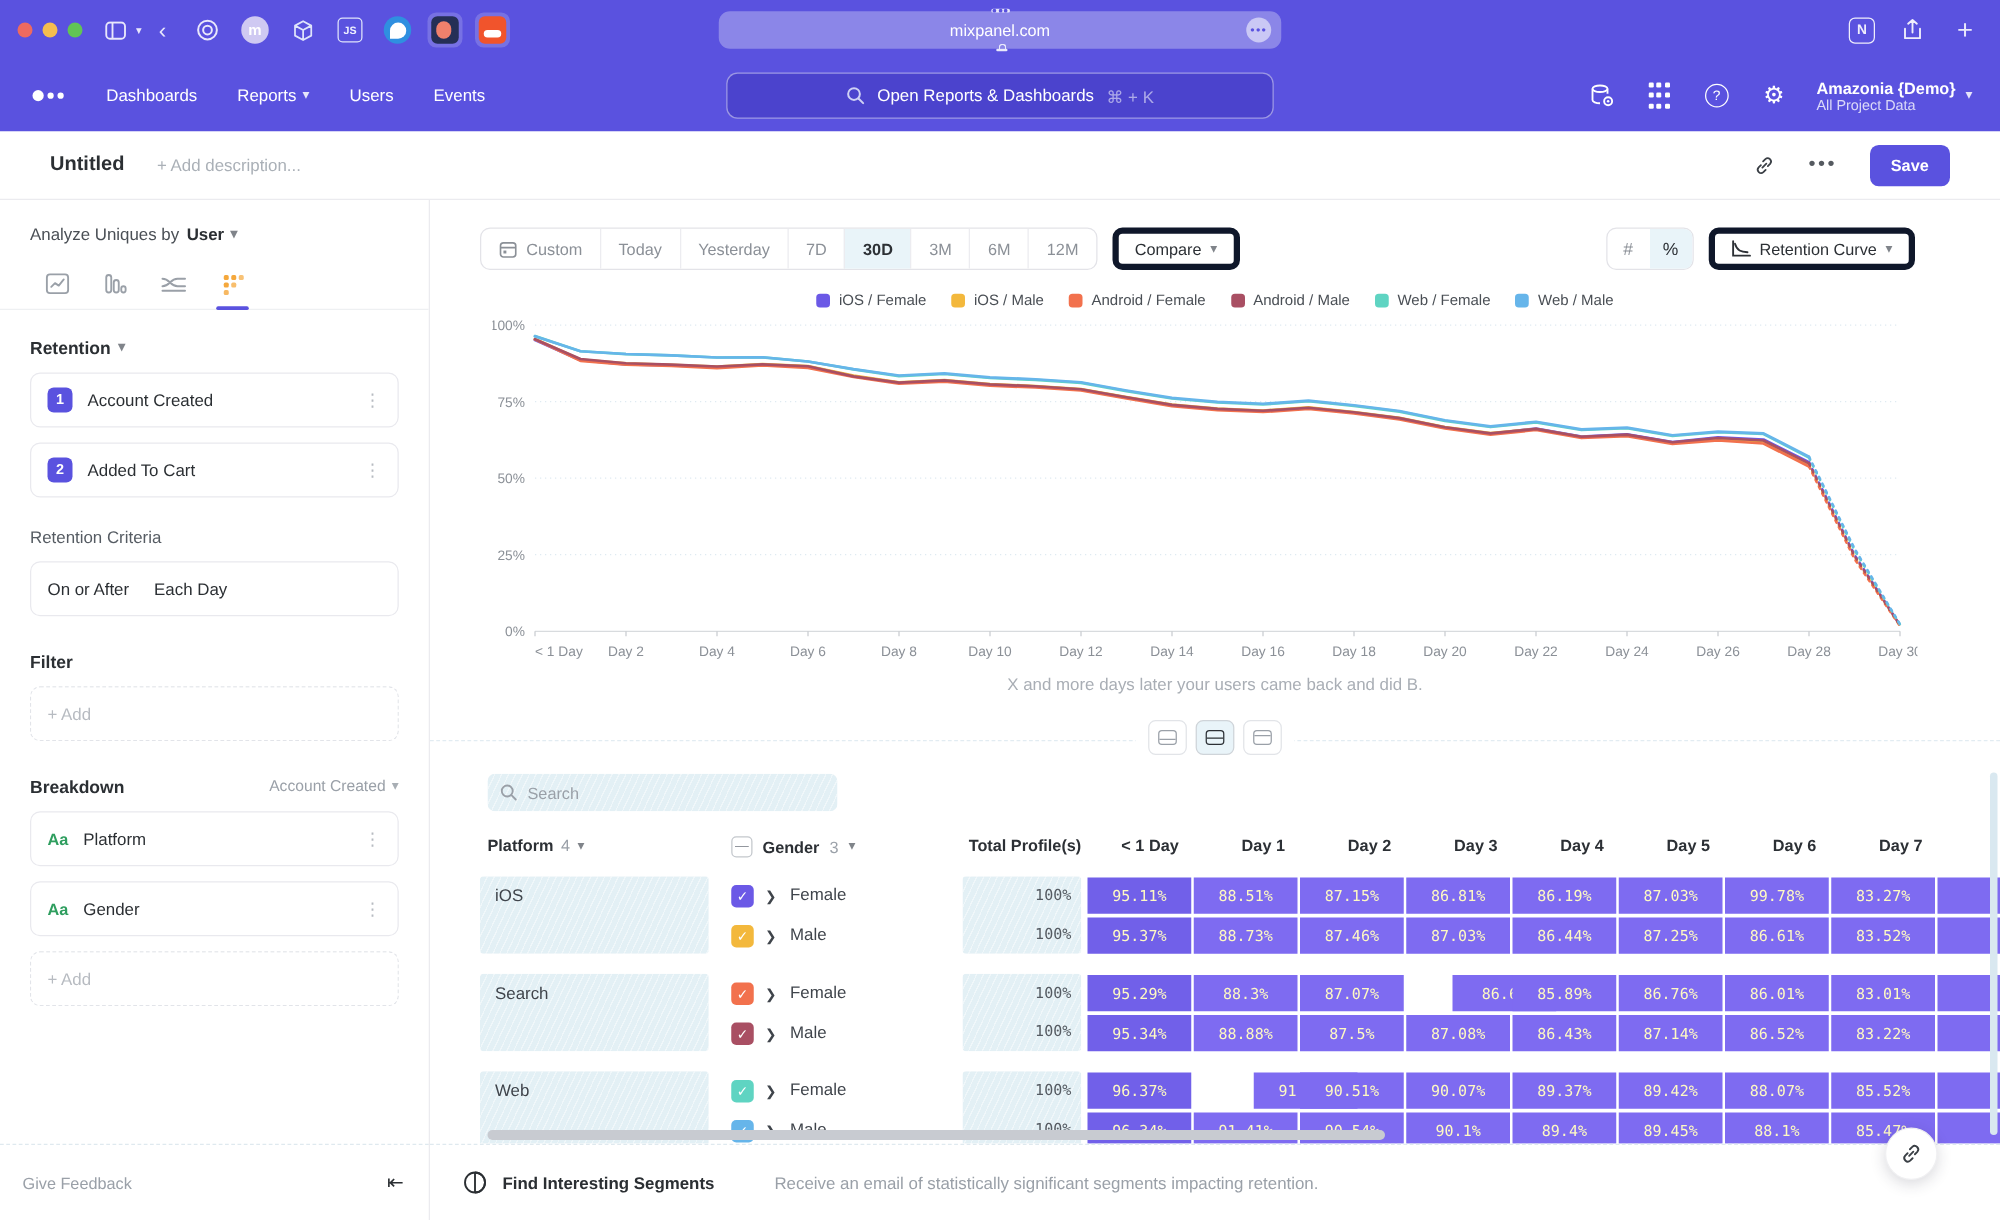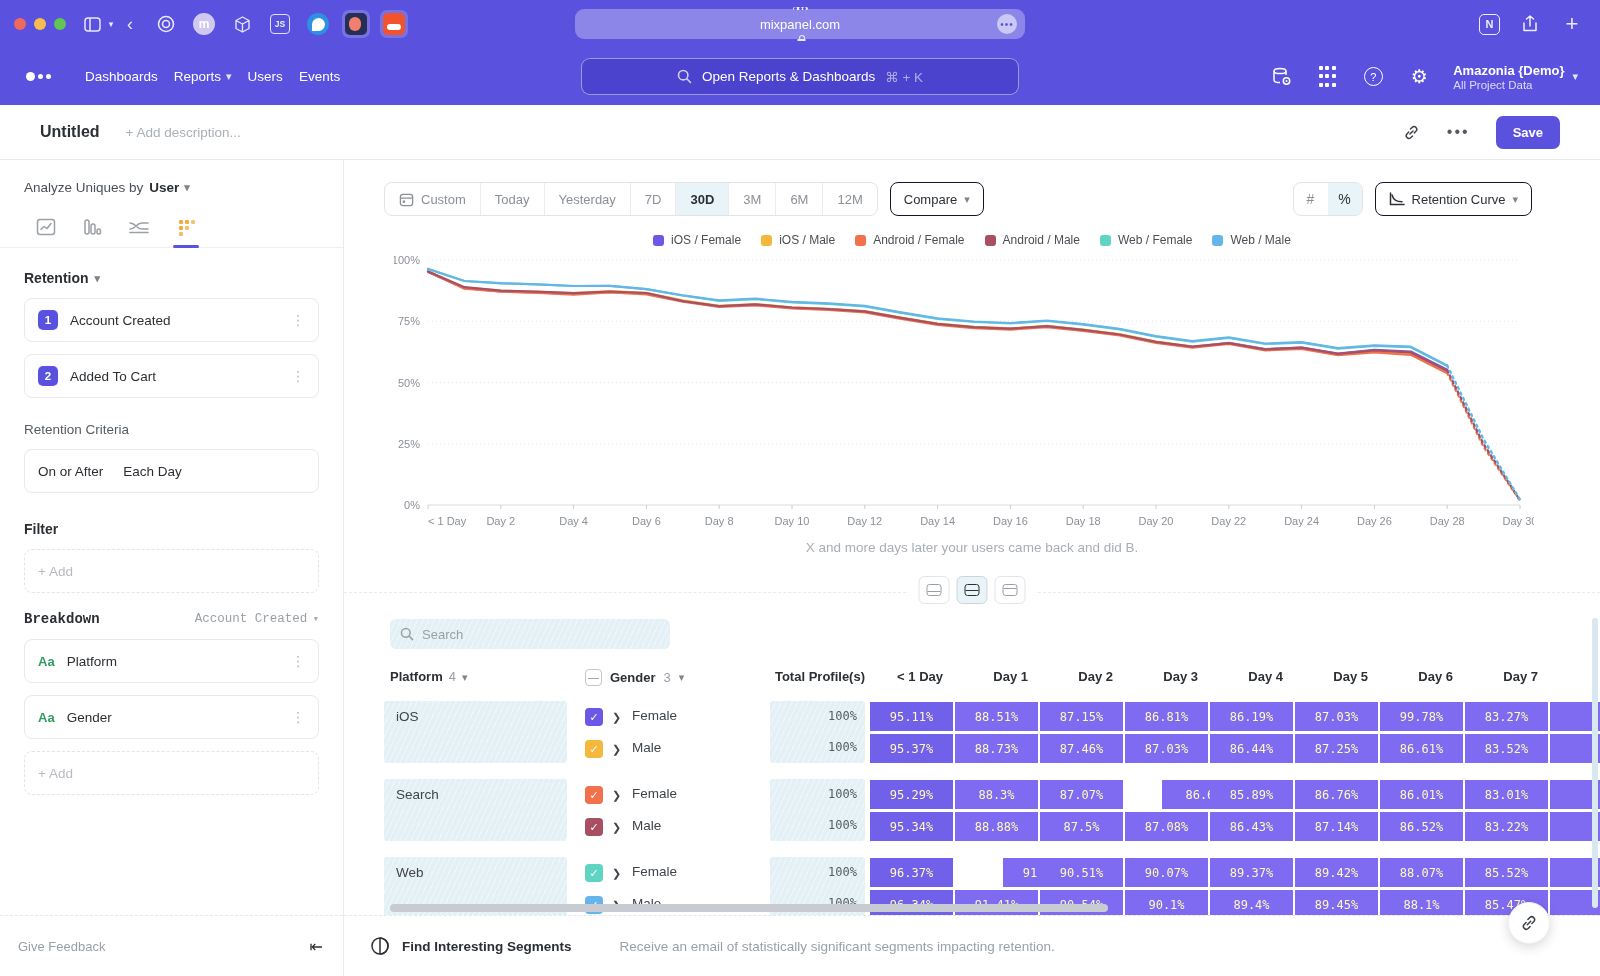--- a/index.html
+++ b/index.html
@@ -33,21 +33,21 @@
   .url-more { position:absolute; right:8px; top:5px; width:20px; height:20px; border-radius:50%; background:rgba(255,255,255,.55); color:#5a52df; font-size:10px; display:flex; align-items:center; justify-content:center; letter-spacing:1px; }
   .chrome-right { position:absolute; right:16px; top:0; height:48px; display:flex; align-items:center; gap:18px; color:#efeefc; }
   .notion { width:21px; height:21px; border:1.6px solid #efeefc; border-radius:5px; font-size:11px; font-weight:bold; display:flex; align-items:center; justify-content:center; }
   .plus-ic { font-size:22px; font-weight:300; line-height:1; }
 
   
   .nav-bar { position:relative; height:57px; background:#5a52df; display:flex; align-items:center; padding:0 26px; color:#fff; }
   .mx-logo { display:flex; align-items:center; gap:3px; margin-right:34px; }
   .mx-logo i { display:block; border-radius:50%; background:#fff; }
   .mx-d1{width:9px;height:9px;} .mx-d2{width:5px;height:5px;} .mx-d3{width:5px;height:5px;}
-  .nav-items { display:flex; gap:16px; font-size:13.5px; font-weight:500; }
+  .nav-items { display:flex; gap:32px; font-size:13.5px; font-weight:500; }
   .nav-item { display:flex; align-items:center; gap:5px; cursor:pointer; }
   .chev { font-size:11px; opacity:.85; line-height:1; }
   .nav-search { position:absolute; left:50%; top:10px; transform:translateX(-50%); width:438px; height:37px;
     background:#4b43cd; border:1px solid rgba(255,255,255,.45); border-radius:9px;
     display:flex; align-items:center; justify-content:center; gap:10px; font-size:13.5px; }
   .nav-search .sc-short { color:rgba(255,255,255,.55); }
   .nav-right { position:absolute; right:22px; top:0; height:57px; display:flex; align-items:center; gap:22px; }
   .nav-ic { display:flex; align-items:center; justify-content:center; width:24px; height:24px; }
   .grid-ic { display:grid; grid-template-columns:repeat(3,4px); grid-gap:2.5px; }
   .grid-ic i { width:4px; height:4px; background:#fff; border-radius:1px; display:block; }
@@ -78,42 +78,42 @@
   .sec-head { font-size:14px; font-weight:700; color:#2b2f33; display:flex; align-items:center; gap:6px; margin-top:22px; }
   .sec-head .chev { color:#6a6f76; }
   .sec-sub { font-size:13.5px; color:#565c63; margin-top:24px; }
   .card { height:44px; border:1px solid #e9e9ee; border-radius:8px; background:#fff; display:flex; align-items:center; padding:0 13px; margin-top:12px; }
   .card .kebab { margin-left:auto; color:#b7bbc1; font-size:14px; }
   .step-badge { width:20px; height:20px; border-radius:5px; background:#5a52df; color:#fff; font-size:11.5px; font-weight:700; display:flex; align-items:center; justify-content:center; }
   .card-label { font-size:13.5px; color:#2b2f33; margin-left:12px; }
   .crit-card { gap:20px; }
   .crit-a, .crit-b { font-size:13.5px; color:#2b2f33; }
   .add-card { height:44px; border:1px dashed #e2e4e9; border-radius:8px; display:flex; align-items:center; padding:0 13px; margin-top:12px; color:#b7bbc1; font-size:13.5px; }
-  .bd-row { display:flex; align-items:center; justify-content:space-between; margin-top:18px;font-family:Liberation Mono, monospace; }
+  .bd-row { display:flex; align-items:center; justify-content:space-between; margin-top:28px; }
   .bd-title { font-size:14px; font-weight:700; color:#2b2f33; }
   .bd-scope { font-size:12.5px; color:#9aa0a8; display:flex; align-items:center; gap:5px; }
   .aa { color:#2f9e5f; font-size:13px; font-weight:700; }
   .sb-footer { height:61px; border-top:1px dashed #dfe9ef; display:flex; align-items:center; justify-content:space-between; padding:0 20px 0 18px; }
   .feedback { color:#9aa0a8; font-size:13px; }
   .collapse-ic { color:#2b2f33; font-size:16px; }
 
   .main { flex:1; position:relative; }
   .main-scroll { position:absolute; inset:0 0 61px 0; overflow:hidden; }
   .main-footer { position:absolute; left:0; right:0; bottom:0; height:61px; border-top:1px dashed #dfe9ef; display:flex; align-items:center; gap:12px; padding-left:26px; background:#fff; }
   .seg-ic { width:20px; height:20px; flex:none; }
   .mf-title { font-size:13.5px; font-weight:700; color:#2b2f33; }
   .mf-desc { font-size:13.5px; color:#9aa0a8; margin-left:8px;padding-left:28px; }
 
   
   .toolbar { position:absolute; left:40px; top:22px; display:flex; gap:12px; }
   .seg-ctl { display:flex; align-items:stretch; border:1px solid #e3e3e8; border-radius:8px; height:34px; overflow:hidden; background:#fff; }
   .seg-item { display:flex; align-items:center; gap:7px; padding:0 14px; font-size:13px; color:#8b9097; border-left:1px solid #ececf0; cursor:pointer; white-space:nowrap; }
   .seg-item:first-child { border-left:none; }
   .seg-item.active { background:#e9f4f9; color:#2c3035; font-weight:600; }
-  .btn { display:flex; align-items:center; gap:7px; height:34px; border:1px solid #0f172a; border-radius:8px; background:#fff; padding:0 13px; font-size:13px; color:#2c3035; cursor:pointer; }
+  .btn { display:flex; align-items:center; gap:7px; height:34px; border:5px solid #0f172a; border-radius:8px; background:#fff; padding:0 13px; font-size:13px; color:#2c3035; cursor:pointer; }
   .toolbar-right { position:absolute; right:68px; top:22px; display:flex; gap:12px; }
   .toggle-box { display:flex; height:34px; border:1px solid #e3e3e8; border-radius:8px; overflow:hidden; background:#fff; }
   .toggle-seg { width:34px; display:flex; align-items:center; justify-content:center; font-size:14px; color:#8b9097; cursor:pointer; }
   .toggle-seg.active { background:#e9f4f9; color:#2c3035; }
 
   
   .legend { position:absolute; top:73px; left:0; right:0; display:flex; justify-content:center; gap:20px; }
   .lg-item { display:flex; align-items:center; gap:7px; font-size:12px; color:#4a4f55; }
   .lg-sw { width:11px; height:11px; border-radius:3px; }
 

